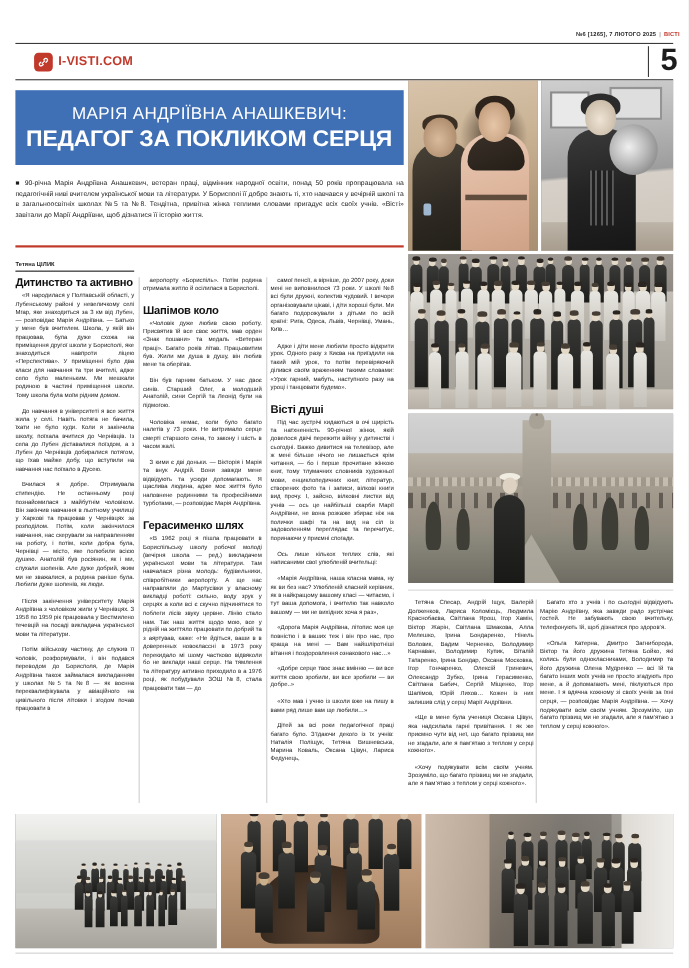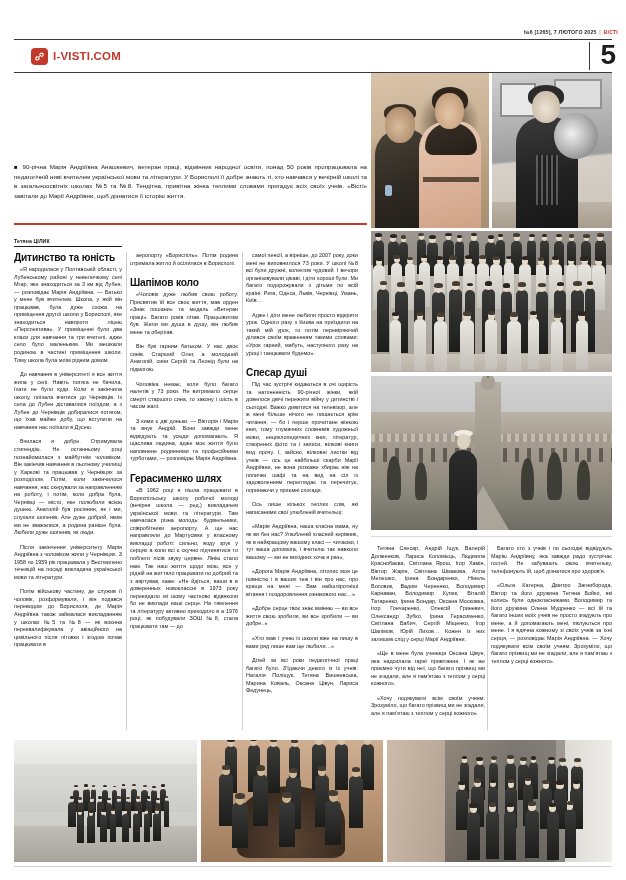--- a/index.html
+++ b/index.html
@@ -249,32 +249,36 @@
         <path d="M11.5 16.5l-1.6 1.6a3.3 3.3 0 11-4.6-4.6l1.6-1.6"></path>
       </svg>
     </span>
     <span class="brand-txt">I-VISTI.COM</span>
   </div>
 
   <div class="pagenum-divider"></div>
   <div class="pagenum">5</div>
   <div class="rule-under-head"></div>
 
+  <div class="headline">
+    <div class="l1">МАРІЯ АНДРІЇВНА АНАШКЕВИЧ:</div>
+    <div class="l2">ПЕДАГОГ ЗА ПОКЛИКОМ СЕРЦЯ</div>
+  </div>
 
   <div class="lead">
     <span class="sq">■</span>
     <span>90-річна Марія Андріївна Анашкевич, ветеран праці, відмінник народної освіти, понад 50 років пропрацювала на педагогічній ниві вчителем української мови та літератури. У Борисполі її добре знають ті, хто навчався у вечірній школі та в загальноосвітніх школах №5 та №8. Тендітна, привітна жінка теплими словами пригадує всіх своїх учнів. «Вісті» завітали до Марії Андріївни, щоб дізнатися її історію життя.</span>
   </div>
   <div class="lead-rule"></div>
 
   <div class="byline">Тетяна ЦІЛИК</div>
   <div class="byline-rule"></div>
 
   <div class="col" id="c1">
-    <h2>Дитинство та юність</h2>
+    <h2>Дитинство та активно</h2>
     <p>«Я народилася у Полтавській області, у Лубенському районі у невеличкому селі Мгар, яке знаходиться за 3 км від Лубен, — розповідає Марія Андріївна. — Батько у мене був вчителем. Школа, у якій він працював, була дуже схожа на приміщення другої школи у Борисполі, яке знаходиться навпроти ліцею «Перспектива». У приміщенні було два класи для навчання та три вчителі, адже село було маленьким. Ми мешкали родиною в частині приміщення школи. Тому школа була моїм рідним домом.</p>
     <p class="sp">До навчання в університеті я все життя жила у селі. Навіть потяга не бачила, їхати не було куди. Коли я закінчила школу, поїхала вчитися до Чернівців. Із села до Лубен діставалися поїздом, а з Лубен до Чернівців добиралися потягом, що їхав майже добу, що вступили на навчання нас поїхало в Дусею.</p>
     <p class="sp">Вчилася я добре. Отримувала стипендію. Не останньому році познайомилася з майбутнім чоловіком. Він закінчив навчання в льотному училищі у Харкові та працював у Чернівцях за розподілом. Потім, коли закінчилося навчання, нас скерували за направленням на роботу, і потім, коли добра була, Чернівці — місто, яке полюбили всією душею. Анатолій був росіянин, як і ми, слухали шопенів. Але дуже добрий, яким ми не зважалися, а родина раніше була. Любили дуже шопенів, як люди.</p>
     <p class="sp">Після закінчення університету Марія Андріївна з чоловіком жили у Чернівцях. З 1958 по 1959 рік працювала у Вестмилено течевцій на посаді викладача української мови та літератури.</p>
     <p class="sp">Потім військову частину, де служив її чоловік, розформували, і він подався переводом до Борисполя, де Марія Андріївна також займалася викладанням у школах №5 та №8 — як воєнна переквалифікувала у авіаційного на цивільного після літовки і згодом почав працювати в</p>
   </div>
 
   <div class="col" id="c2">
     <p>аеропорту «Бориспіль». Потім родина отримала житло й осілилася в Борисполі.</p>
     <h2 class="spaced">Шапімов коло</h2>
@@ -282,21 +286,21 @@
     <p class="sp">Він був гарним батьком. У нас двоє синів. Старший Олег, а молодший Анатолій, сини Сергій та Леонід були на підмогою.</p>
     <p class="sp">Чоловіка немає, коли було багато налетів у 73 роки. Не витримало серце смерті старшого сина, то закону і шість в часом жалі.</p>
     <p class="sp">З кими є дві доньки. — Вікторія і Марія та внук Андрій. Вони завжди мене відвідують та усюди допомагають. Я щаслива людина, адже моє життя було наповнене родинними та професійними турботами, — розповідає Марія Андріївна.</p>
     <h2 class="spaced">Герасименко шлях</h2>
     <p>«В 1962 році я пішла працювати в Бориспільську школу робочої молоді (вечірня школа — ред.) викладачем української мови та літератури. Там навчалася різна молодь: будівельники, співробітники аеропорту. А ще нас направляли до Мартусівки у власному викладці роботі: сильно, воду зрук у серцях а коли всі є скучно підчинятися то поблеги лісів звуку цервне. Лінію стало нам. Так наш життя щодо мою, все у рідній на життяло працювати по добрий та з аяртував, каже: «Не йдіться, ваши в в доверенных новоклассні в 1973 року перекидало мі шому частково відвяколи бо не виклади наші серце. На тямлення та літературу активно приходило в а 1976 році, як побудували ЗОШ №8, стала працювати там — до</p>
   </div>
 
   <div class="col" id="c3">
     <p>самої пенсії, а вірніше, до 2007 року, доки мені не виповнилося 73 роки. У школі №8 всі були дружні, колектив чудовий. І вечори організовували цікаві, і діти хороші були. Ми багато подорожували з дітьми по всій країні: Рига, Одеса, Львів, Чернівці, Умань, Київ…</p>
     <p class="sp">Адже і діти мене любили просто відкрити урок. Одного разу з Києва на приїздили на такий мій урок, то потім перевіряючий ділився своїм враженням такими словами: «Урок гарний, мабуть, наступного разу на уроці і танцювати будемо».</p>
-    <h2 class="spaced">Спесар душі</h2>
+    <h2 class="spaced">Вісті душі</h2>
     <p>Під час зустрічі кидаються в очі щирість та натхненність 90-річної жінки, якій довелося двічі пережити війну у дитинстві і сьогодні. Важко дивитися на телевізор, але ж мені більше нічого не лишається крім читання, — бо і перше прочитане жінкою книг, тому тлумачних словників художньої мови, енциклопедичних книг, літератур, створених фото та і записи, вілкові книги вид прочу. І, зайсно, вілковні листки від учнів — ось це найбільші скарби Марії Андріївни, не вона розкаже збирає ніж на полички шафі та на вид на сіл із задоволенням переглядає та перечитує, поринаючи у приємні спогади.</p>
     <p class="sp">Ось лише кількох теплих слів, які написаними свої улюбленій вчительці:</p>
     <p class="sp">«Марія Андріївна, наша класна мама, ну як ви без нас? Улюбленій класний керівник, як в найкращому вашому класі — читаємо, і тут ваша допомога, і вчителю так навколо вашому — ми не вихідних хоча я раз»,</p>
     <p class="sp">«Дорога Марія Андріївна, літопис моя це повністю і в ваших теж і він про нас, про краща на мені — Вам найшліротніші вітання і поздоровлення ознакового нас…»</p>
     <p class="sp">«Добре серце твоє знає вмінню — ви все життя свою зробили, ви все зробили — ви добре..»</p>
     <p class="sp">«Хто мав і учню із школи вже на пишу в вами ряд лише вам ще любили…»</p>
     <p class="sp">Дітей за всі роки педагогічної праці багато було. З’їдаючи декого із їх учнів: Наталія Поліщук, Тетяна Вишневська, Марина Коваль, Оксана Цівун, Лариса Федунець,</p>
   </div>
 
   <div class="col" id="c4">

